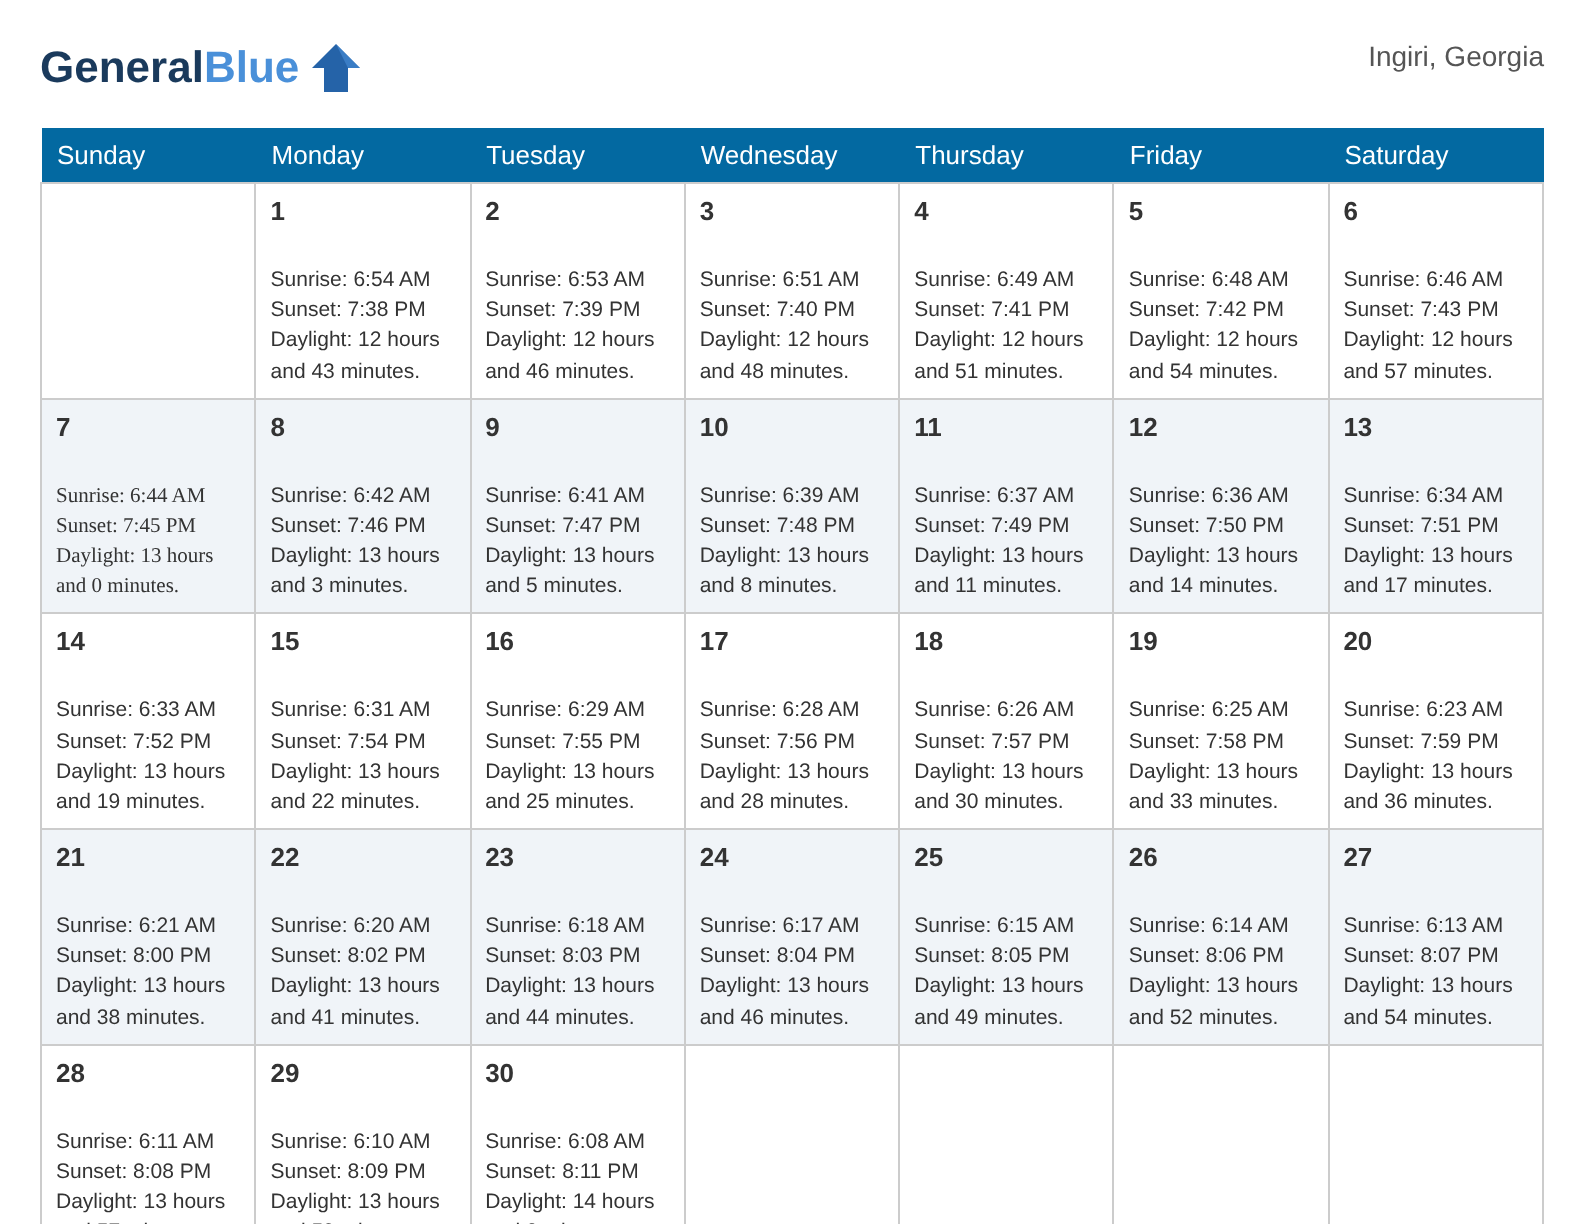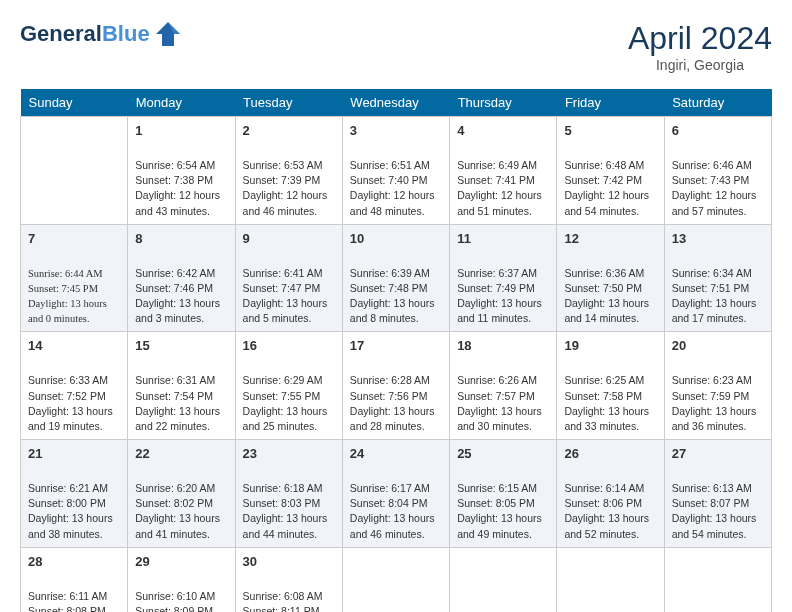--- a/index.html
+++ b/index.html
@@ -102,21 +102,20 @@
       <div style="display:flex;align-items:center;gap:2px;">
         <span class="logo-text">General<span>Blue</span></span>
         <svg class="logo-icon" viewBox="0 0 28 28">
           <polygon points="14,2 26,14 20,14 20,26 8,26 8,14 2,14" fill="#2563a8"></polygon>
           <polygon points="14,2 26,14 20,14" fill="#4a90d9" opacity="0.6"></polygon>
         </svg>
       </div>
     </div>
   </div>
   <div class="title-block">
-    <div class="month-title">April 2024</div>
     <div class="location">Ingiri, Georgia</div>
   </div>
 </div>
 
 <table>
   <thead>
     <tr>
     <th>Sunday</th>
         <th>Monday</th>
         <th>Tuesday</th>

